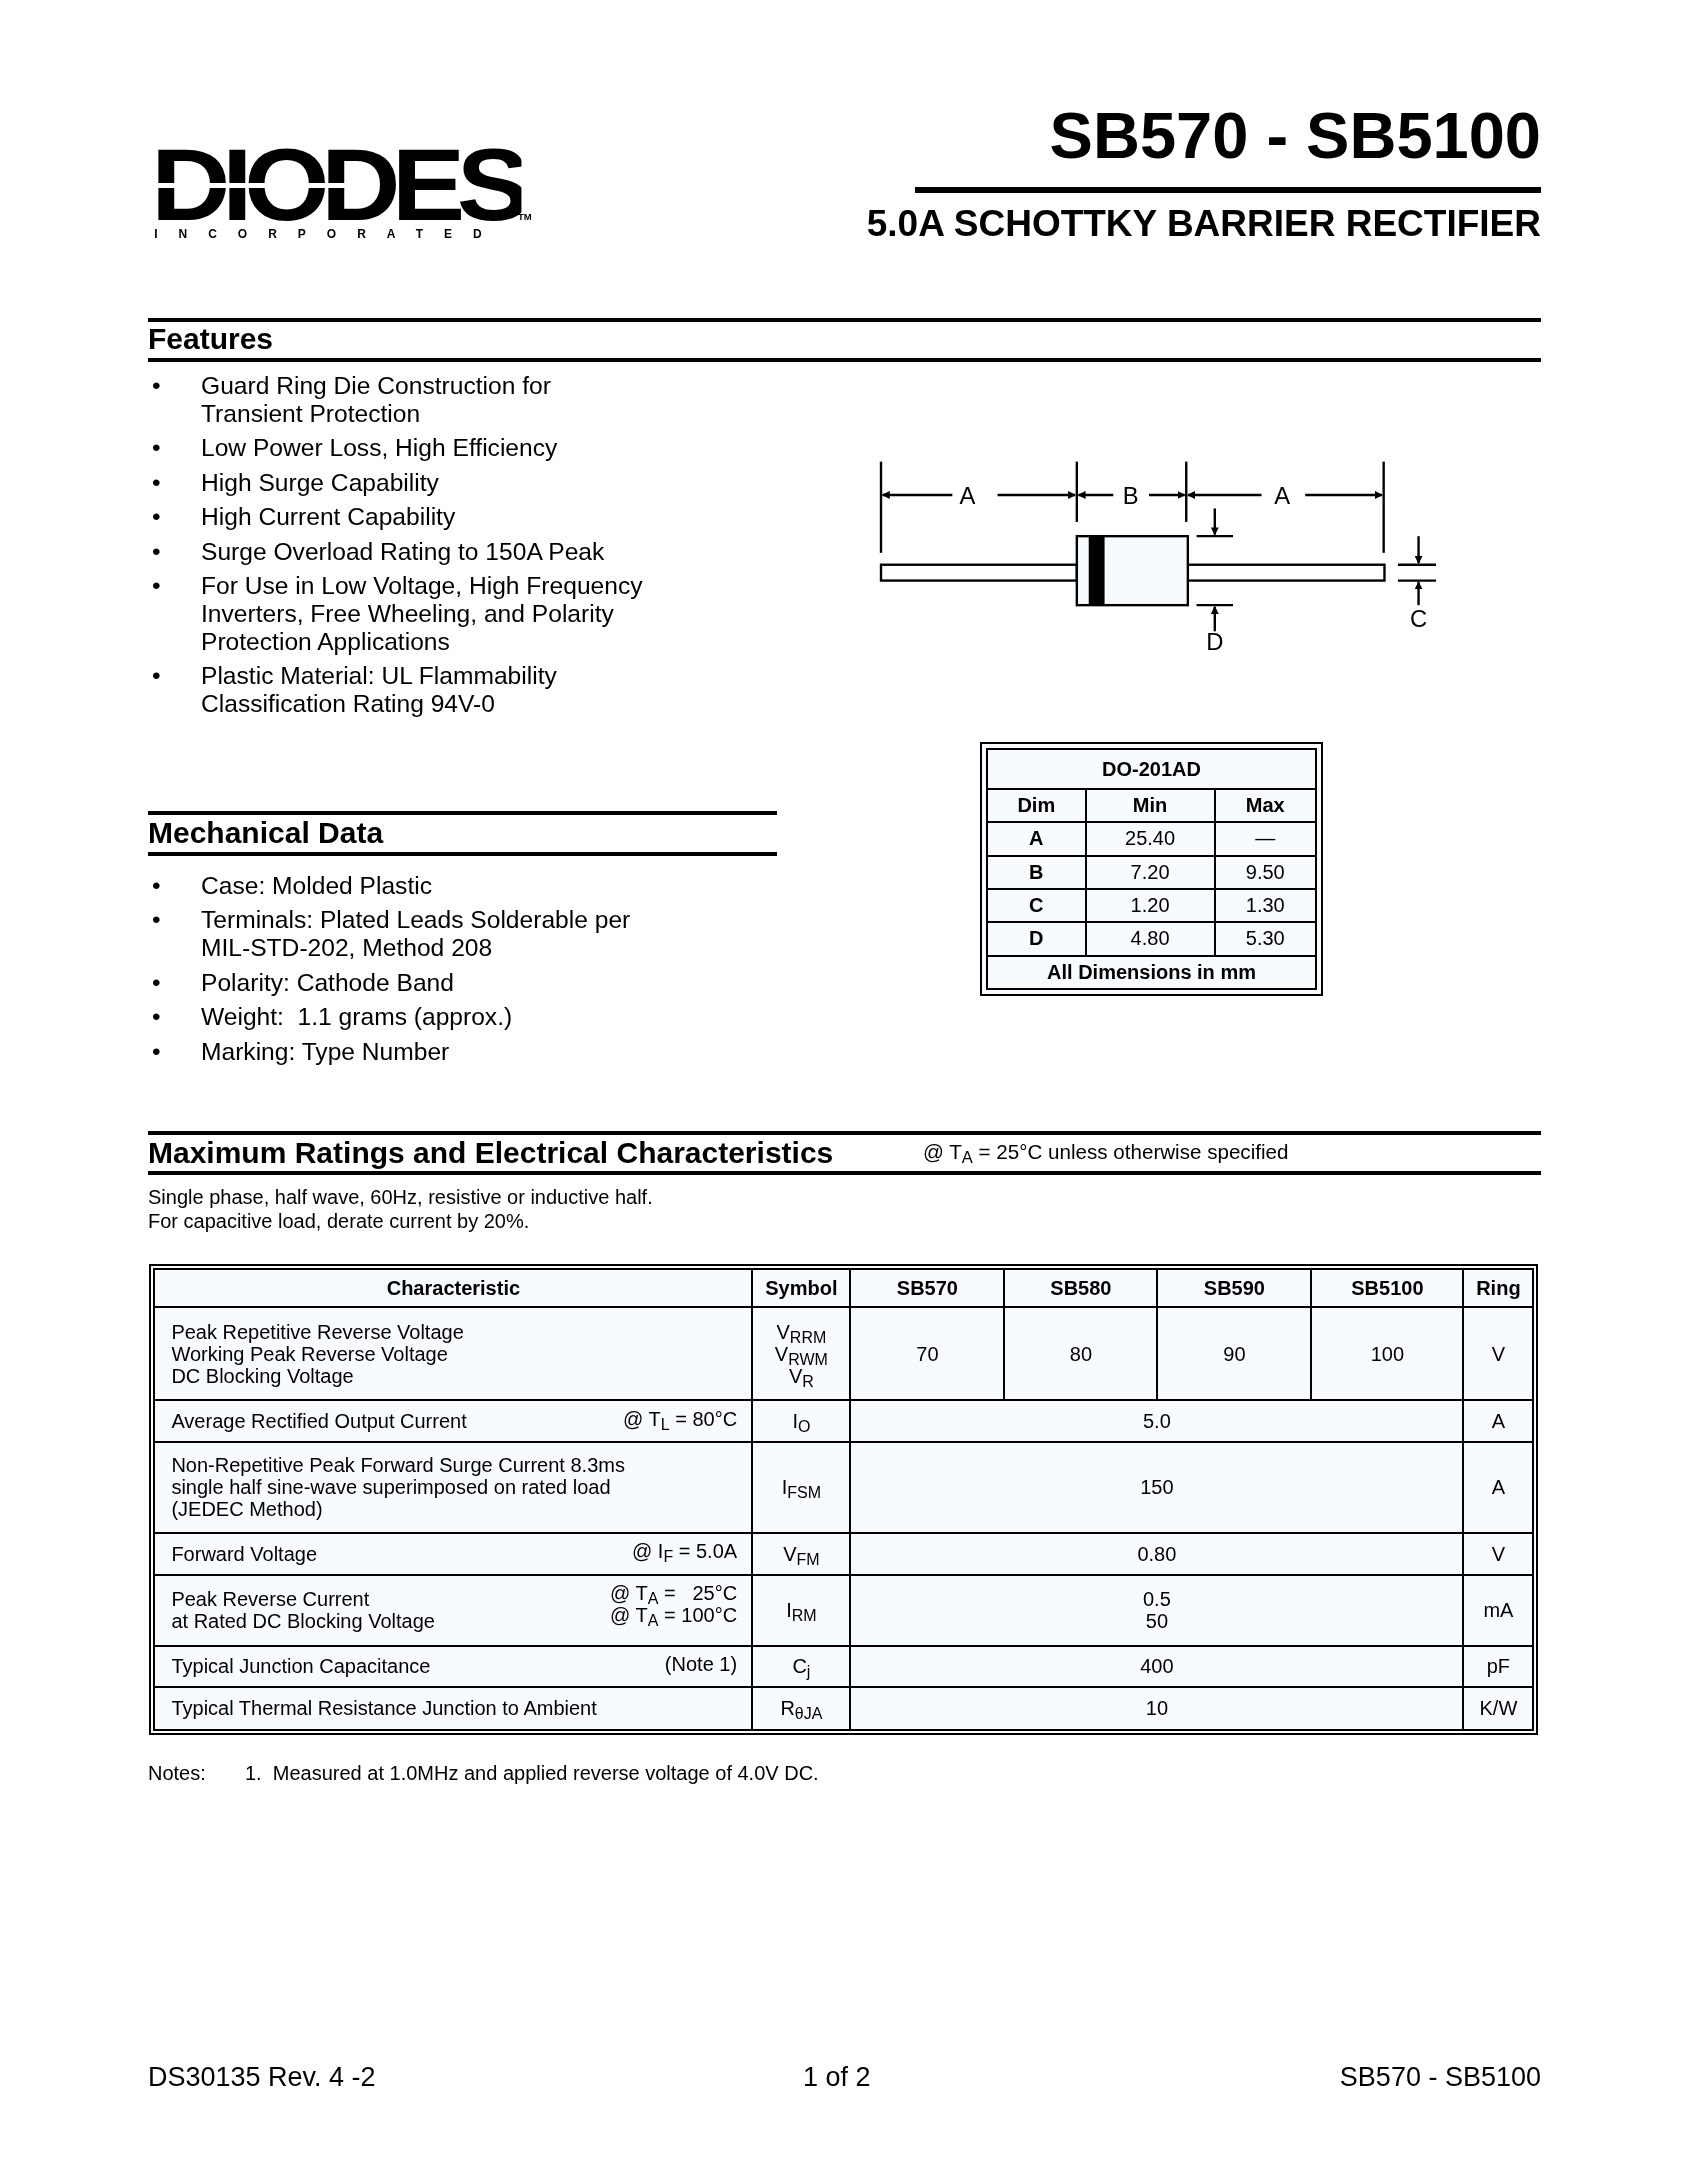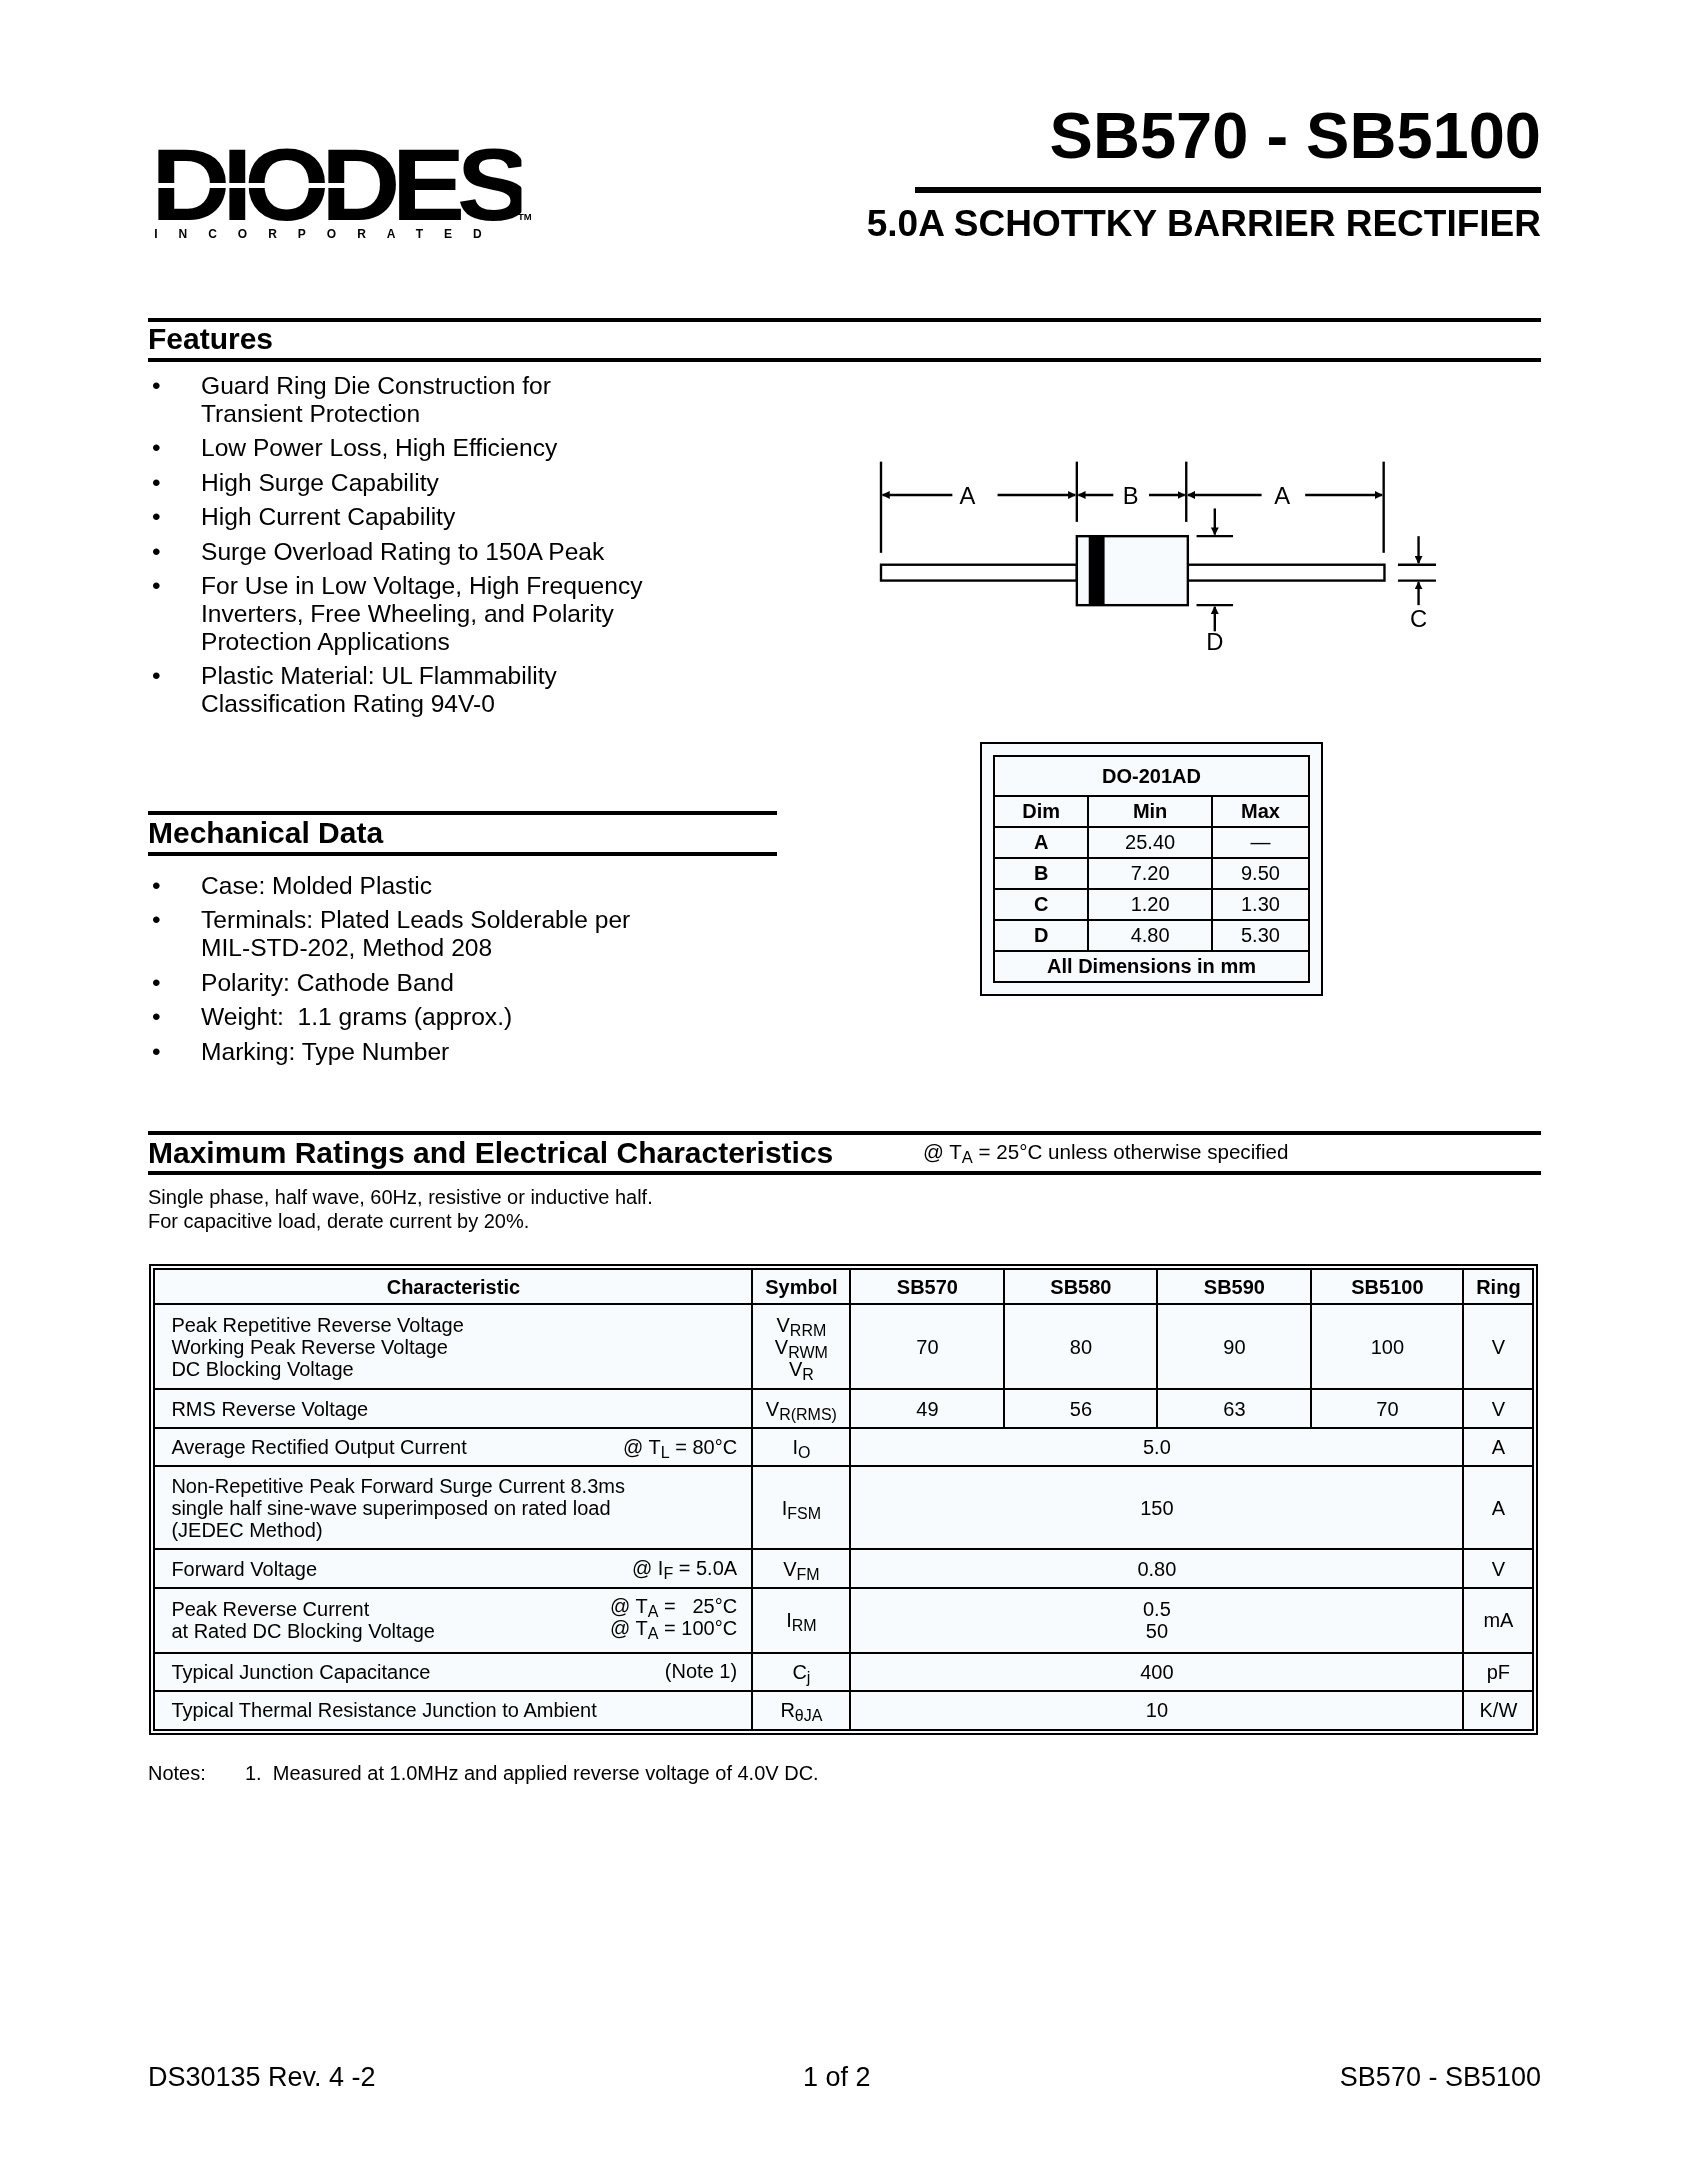--- a/index.html
+++ b/index.html
@@ -11,21 +11,21 @@
   .logo-strike{position:absolute;left:0;top:37px;width:218px;height:4.8px;background:#fff;}
   .logo-tm{position:absolute;left:367px;top:65px;font-size:9.5px;font-weight:bold;}
   .logo-sub{position:absolute;left:3.2px;top:81px;font-size:12px;font-weight:bold;letter-spacing:21px;font-family:"Liberation Sans",sans-serif;}
   .title{position:absolute;right:146px;top:100px;font-size:65px;font-weight:bold;line-height:71px;white-space:nowrap;}
   .subtitle{position:absolute;right:146px;top:206px;font-size:37px;font-weight:bold;line-height:35px;white-space:nowrap;}
   .section-heading{position:absolute;font-size:30px;font-weight:bold;line-height:35px;white-space:nowrap;}
   .bullet-list{position:absolute;margin:0;padding:0;list-style:none;}
   .bl-item{position:relative;font-size:24.6px;line-height:28px;padding-left:49px;margin-bottom:6.4px;}
   .bl-dot{position:absolute;left:0;top:0;}
   .diagram{position:absolute;left:865px;top:445px;width:587px;height:222px;}
-  .dimtable{position:absolute;left:980px;top:742px;width:343px;height:254px;border:2.4px solid #000;box-sizing:border-box;background:#f7fbfe;padding:11px;}
+  .dimtable{position:absolute;left:980px;top:742px;width:343px;height:254px;border:2.4px solid #000;box-sizing:border-box;background:#f7fbfe;padding:4px;}
   .dimtable table{width:100%;height:100%;border-collapse:collapse;}
   .dimtable td{border:2.4px solid #000;text-align:center;font-size:20px;padding:0;}
   .dimtable td.b{font-weight:bold;}
   .note-line{position:absolute;font-size:20px;line-height:24px;white-space:nowrap;}
   .maintable-wrap{position:absolute;left:149px;top:1264px;width:1389px;height:471px;border:2.4px solid #000;box-sizing:border-box;padding:2.4px;background:#f7fbfe;}
   .maintable{width:100%;height:100%;border-collapse:collapse;table-layout:fixed;}
   .maintable td,.maintable th{border:2.4px solid #000;font-size:20px;padding:0 16px;line-height:22px;vertical-align:middle;}
   .maintable th{font-weight:bold;text-align:center;padding:0;}
   .maintable td.c{text-align:center;padding:0;}
   .char-cell{position:relative;}
@@ -196,29 +196,20 @@
         <span>V</span><sub>RWM</sub><br>
         <span>V</span><sub>R</sub>
       </td>
       <td class="c">70</td>
       <td class="c">80</td>
       <td class="c">90</td>
       <td class="c">100</td>
       <td class="c">V</td>
     </tr>
 
-    <tr style="height:36px;">
-      <td>RMS Reverse Voltage</td>
-      <td class="c"><span>V</span><sub>R(RMS)</sub></td>
-      <td class="c">49</td>
-      <td class="c">56</td>
-      <td class="c">63</td>
-      <td class="c">70</td>
-      <td class="c">V</td>
-    </tr>
 
     <tr style="height:35px;">
       <td class="char-cell"><span>Average Rectified Output Current</span><span class="cond" style="top:6.4px;">@ T<sub>L</sub> = 80°C</span></td>
       <td class="c"><span>I</span><sub>O</sub></td>
       <td class="c" colspan="4">5.0</td>
       <td class="c">A</td>
     </tr>
 
     <tr style="height:77px;">
       <td><span>Non-Repetitive Peak Forward Surge Current 8.3ms</span><br><span>single half sine-wave superimposed on rated load</span><br><span>(JEDEC Method)</span></td>

